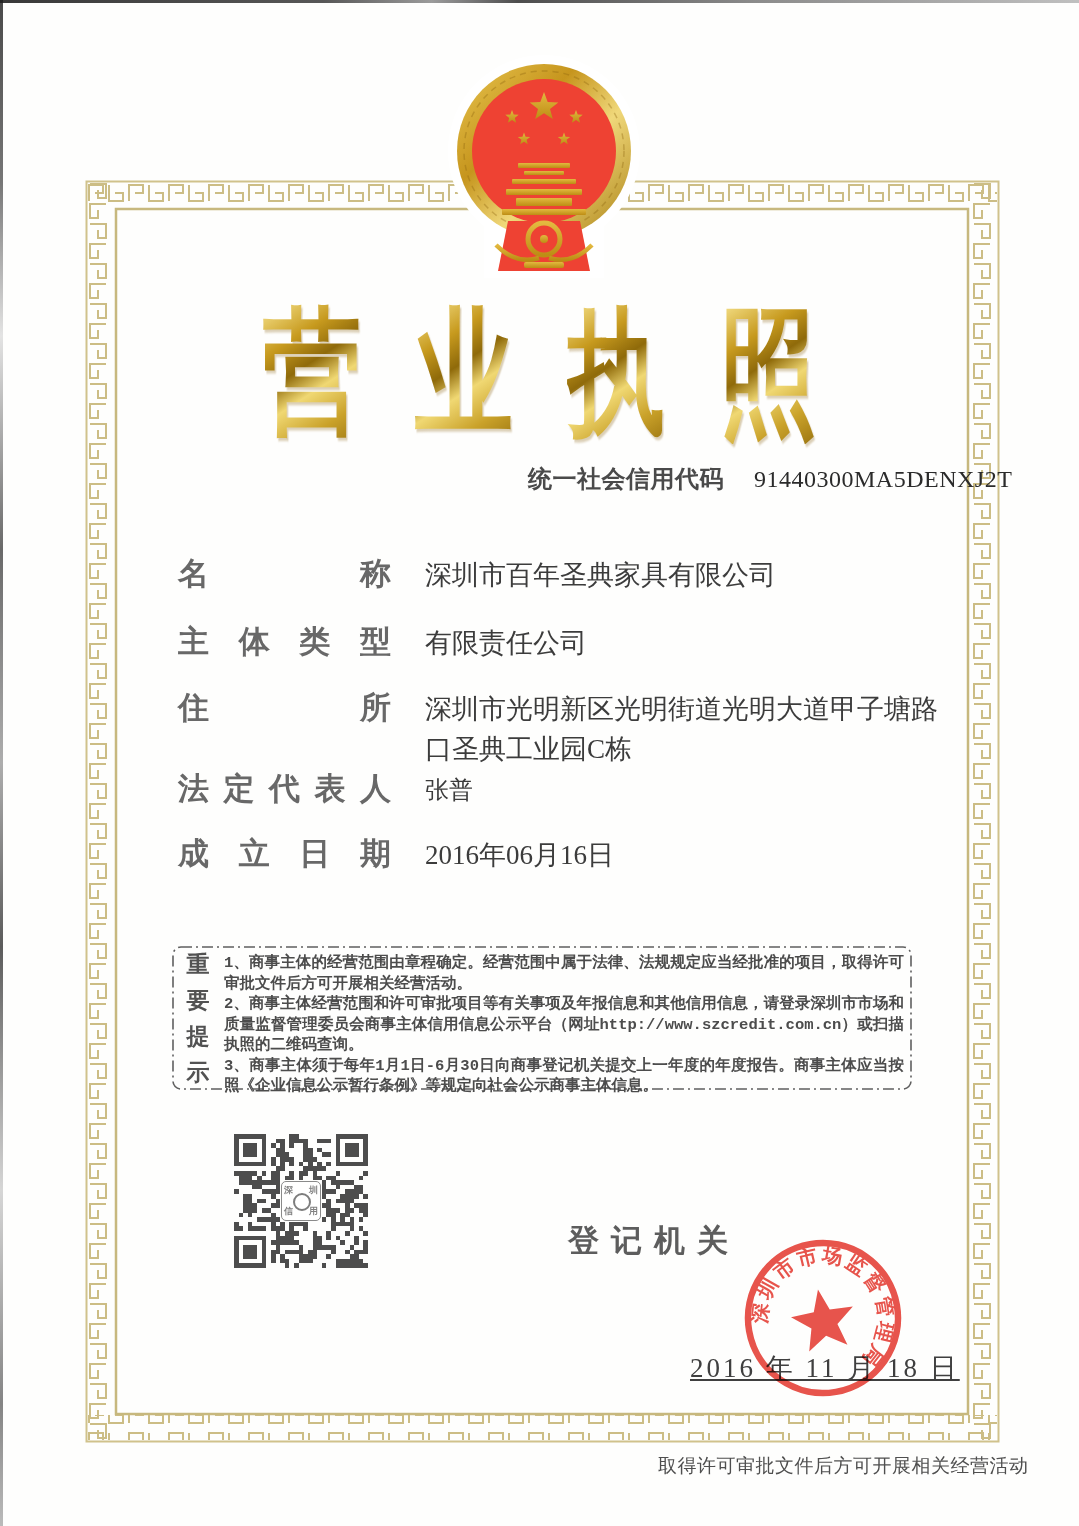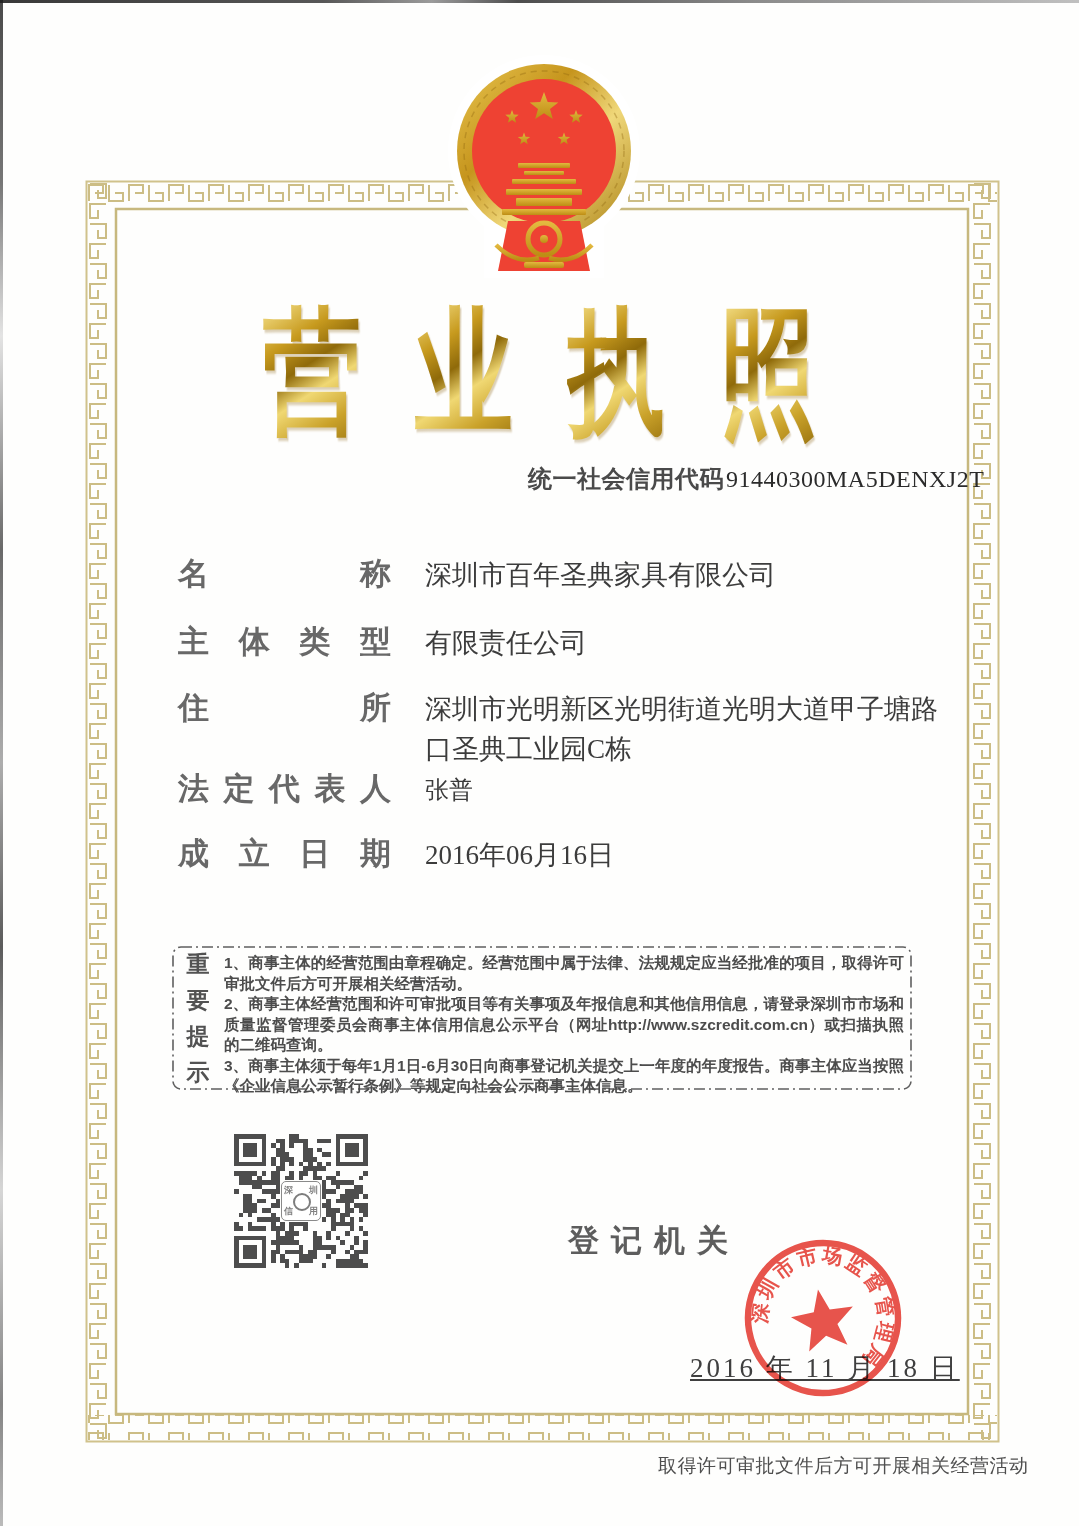--- a/index.html
+++ b/index.html
@@ -19,37 +19,37 @@
   .emblem{position:absolute;left:444px;top:55px;}
   
   .title-row{position:absolute;top:300px;left:0;width:100%;display:flex;justify-content:center;gap:16px;}
   .title-char{
     font-size:136px;line-height:1.06;font-weight:bold;display:inline-block;transform:scaleX(.72);
     background:linear-gradient(155deg,#f2dc82 5%,#c79a1e 28%,#8f6a0a 45%,#f0d873 60%,#caa22a 80%,#9a7410 100%);
     -webkit-background-clip:text;background-clip:text;color:transparent;
     filter:drop-shadow(2px 3px 1px rgba(140,100,20,.30));
   }
   
-  .credit-line{position:absolute;left:528px;top:463px;display:flex;align-items:baseline;gap:2px;white-space:nowrap;}
+  .credit-line{position:absolute;left:528px;top:463px;display:flex;align-items:baseline;gap:30px;white-space:nowrap;}
   .credit-label{font-size:24px;font-weight:bold;color:#4a4a4a;letter-spacing:0.5px;}
   .credit-value{font-family:"Liberation Serif","DejaVu Serif",serif;font-size:24px;color:#2b2b2b;letter-spacing:0.5px;}
   
   .field-row{position:absolute;left:178px;display:flex;align-items:flex-start;}
   .field-label{width:213px;font-size:31px;font-weight:bold;color:#686868;
     text-align:justify;text-align-last:justify;line-height:1.25;flex:none;}
   .field-value{margin-left:34px;width:520px;font-size:27px;color:#3c3c3c;line-height:40px;
     font-family:"Liberation Serif","DejaVu Serif",serif;}
   .field-value.small{font-size:24px;}
   
   .notice{position:absolute;left:172px;top:946px;width:740px;height:144px;}
   .notice-border{position:absolute;left:0;top:0;}
   .notice-side{position:absolute;left:12px;top:7px;width:28px;display:flex;flex-direction:column;gap:13px;align-items:center;}
   .notice-side span{font-size:23px;font-weight:bold;color:#525252;line-height:1;}
   .notice-body{position:absolute;left:52px;top:7px;width:680px;}
-  .notice-body p{margin:0;font-size:15.5px;font-weight:bold;color:#4c4c4c;line-height:20.5px;text-align:justify;}
+  .notice-body p{margin:0;font-size:15.5px;font-weight:bold;color:#4c4c4c;line-height:20.5px;text-align:justify;font-family:Liberation Mono, monospace;}
   
   .qr{position:absolute;left:234px;top:1134px;width:134px;height:134px;}
   .qr svg{width:134px;height:134px;fill:#4d4d4d;shape-rendering:crispEdges;}
   .qr-logo{position:absolute;left:47px;top:47px;width:40px;height:40px;background:#fff;border:1.5px solid #8a8a8a;
     border-radius:5px;box-sizing:border-box;}
   .qr-logo .ring{position:absolute;left:11px;top:11px;width:14px;height:14px;border:2px solid #7d7d7d;border-radius:50%;}
   .qr-logo span{position:absolute;font-size:9px;color:#808080;font-weight:bold;line-height:1;}
   .qr-c1{left:2px;top:4px;}  .qr-c2{right:2px;top:4px;}
   .qr-c3{left:2px;bottom:4px;} .qr-c4{right:2px;bottom:4px;}
   

